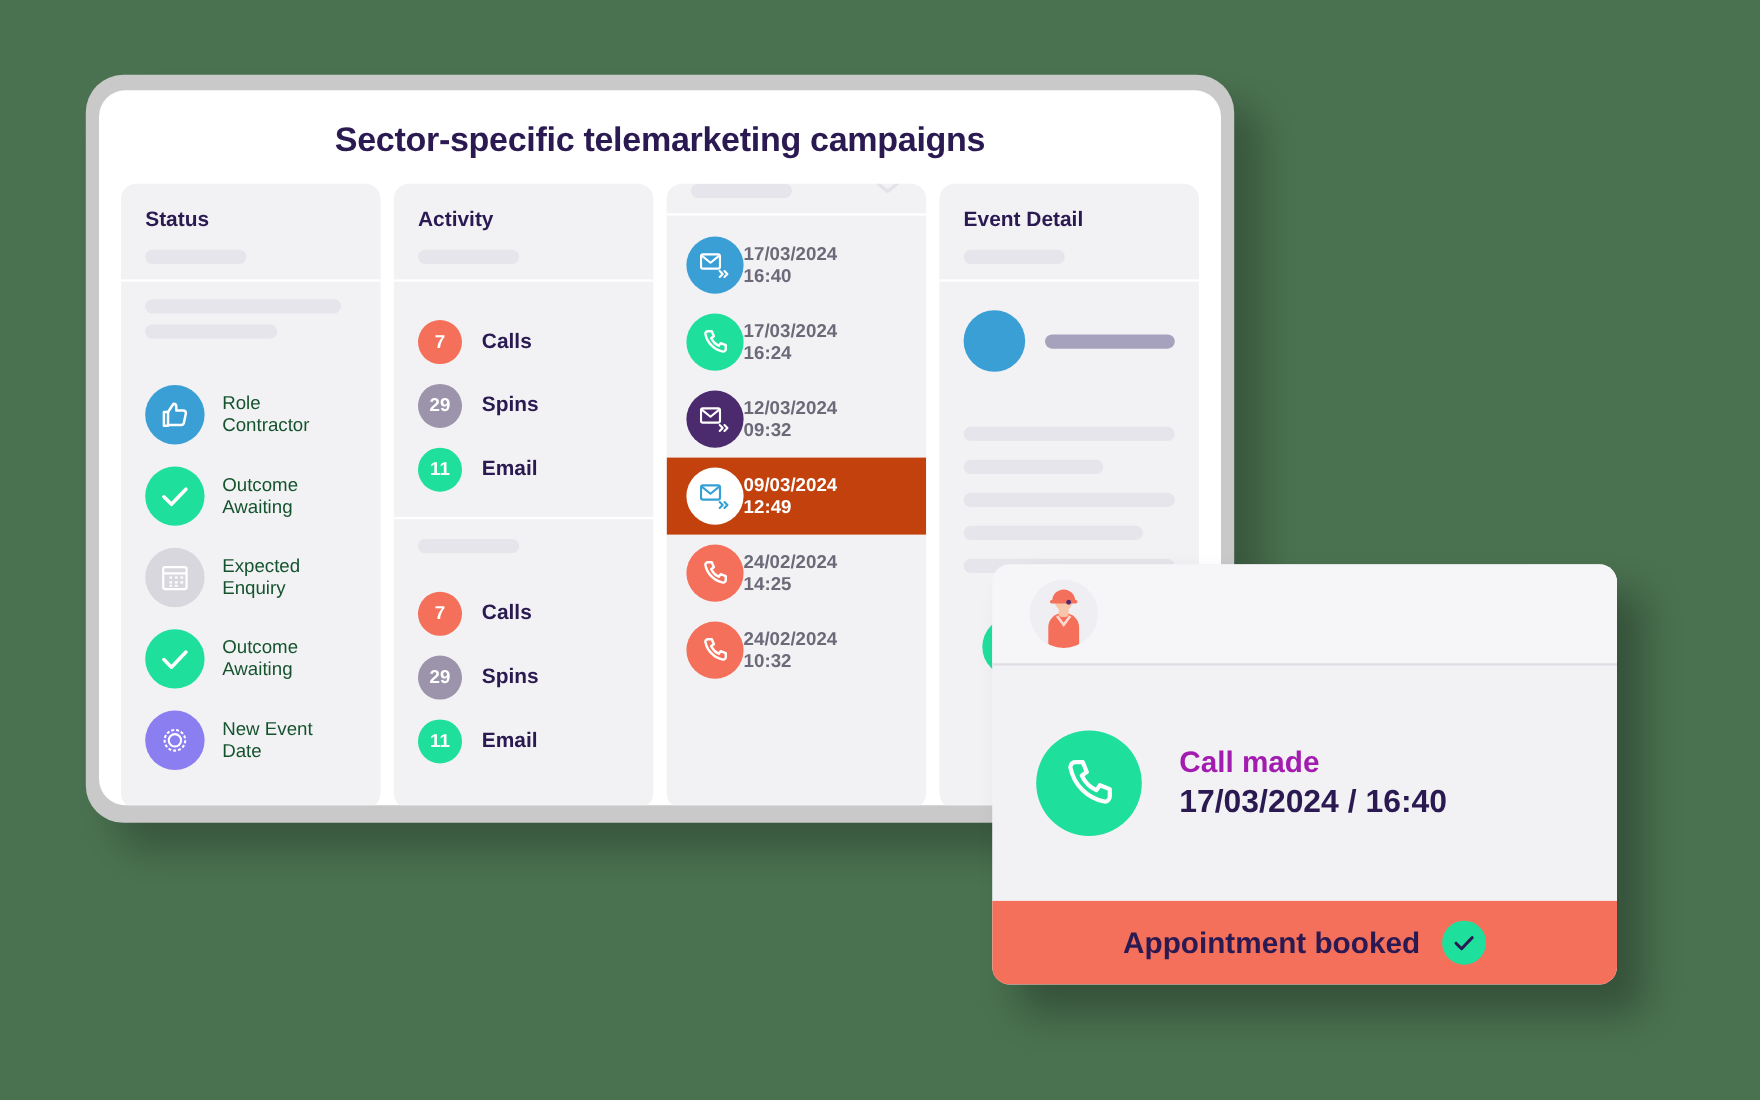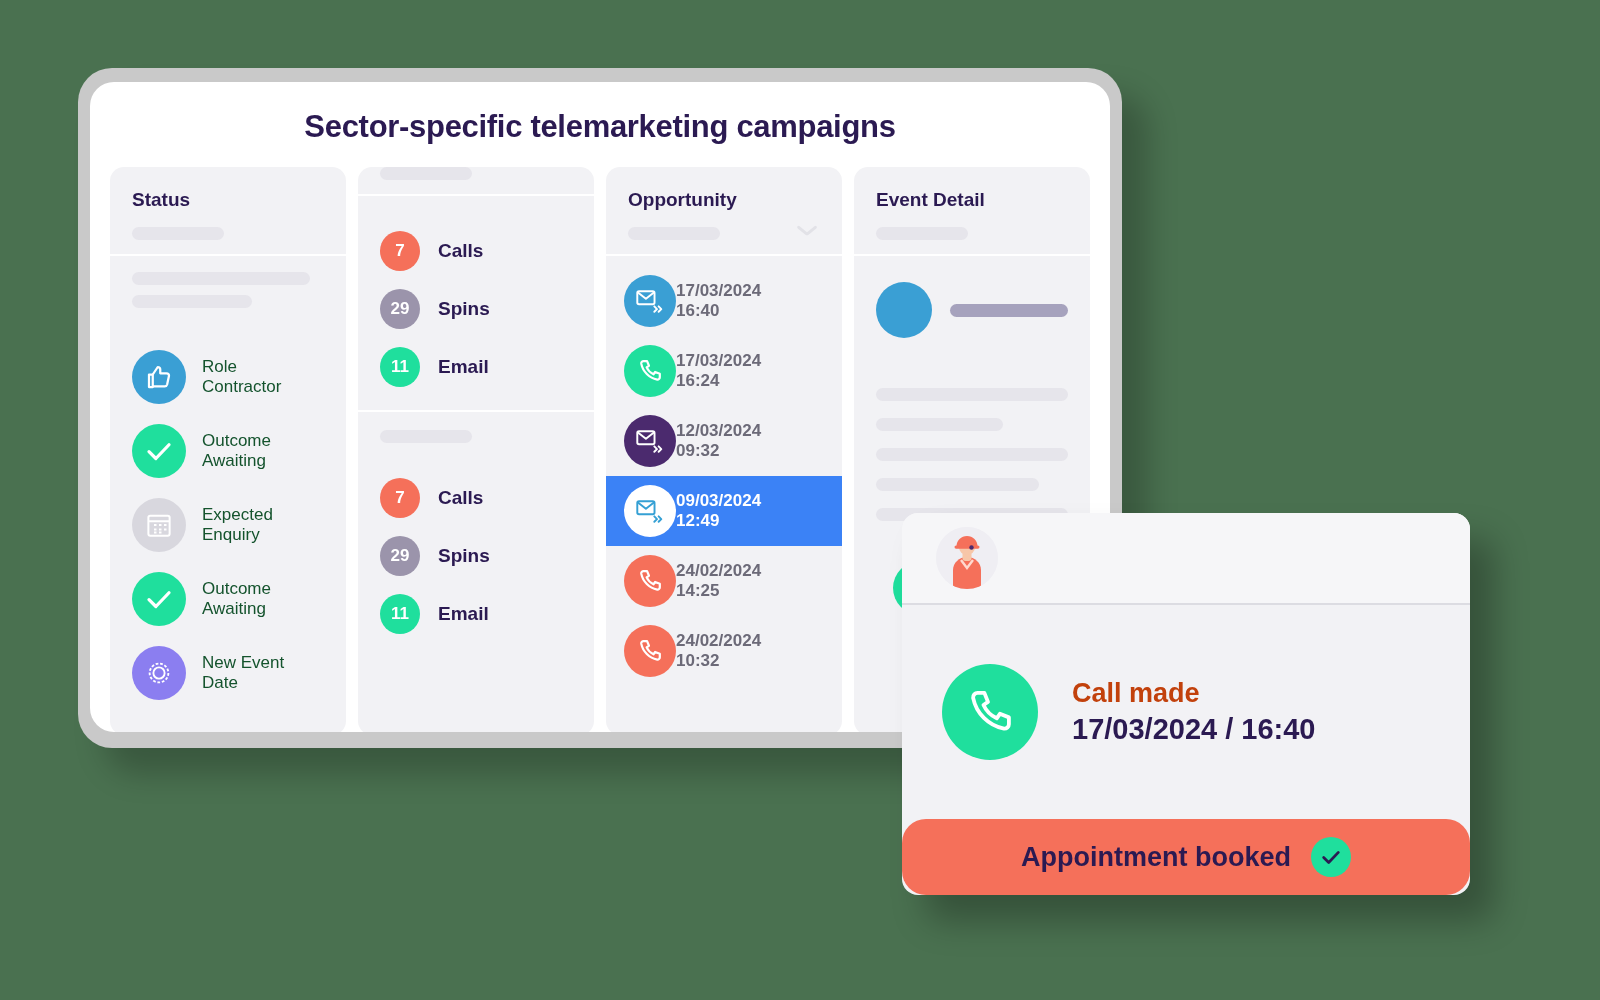--- a/index.html
+++ b/index.html
@@ -118,21 +118,21 @@
     color:#fff; font-weight: bold; font-size: 17px;
   }
   .act-label { font-size: 19px; font-weight: bold; color:#2b1a52; }
   .divider-skel { padding: 18px 22px 6px 22px; }
 
   
   .opp-row {
     display:flex; align-items:center; 
     padding: 9px 18px;
   }
-  .opp-row.selected { background: #3b82f6; }
+  .opp-row.selected { background: #c2410c; }
   .opp-circ {
     width: 52px; height: 52px; border-radius: 50%;
     flex: 0 0 52px;
     display:flex; align-items:center; justify-content:center;
   }
   .opp-circ svg { width: 28px; height: 28px; }
   .opp-date {
     font-size: 17px; font-weight: bold; color: #6c6a78;
     line-height: 1.2; white-space: pre-line;
   }
@@ -187,28 +187,27 @@
     padding: 0 0 0 40px;
     gap: 34px;
   }
   #call-icon {
     width: 96px; height: 96px; border-radius: 50%;
     background: #1fdf9d;
     display:flex; align-items:center; justify-content:center;
     flex: 0 0 96px;
   }
   #call-icon svg { width: 54px; height: 54px; }
-  .call-text-1 { font-size: 27px; font-weight: bold; color: #c2410c; }
+  .call-text-1 { font-size: 27px; font-weight: bold; color: #a21caf; }
   .call-text-2 { font-size: 29px; font-weight: bold; color: #2b1a52; margin-top: 4px; }
   #card-footer {
     height: 76px;
     background: #f5705a;
     display: flex; align-items: center; justify-content: center;
     gap: 20px;
-    border-radius: 24px;
   }
   .footer-label { font-size: 27px; font-weight: bold; color: #2b1a52; }
   .footer-check {
     width: 40px; height: 40px; border-radius: 50%;
     background: #1fdf9d;
     display:flex; align-items:center; justify-content:center;
   }
   .footer-check svg { width: 22px; height: 22px; }
 </style>
 </head>
@@ -279,20 +278,23 @@
                   <circle cx="12" cy="12" r="4.5"></circle>
                 </svg>
             </div>
             <div class="item-label">New Event
 Date</div>
           </div>
         </div>
       </div>
 
       <div class="column">
+        <div class="col-header">
+          <div class="col-title">Activity</div>
+        </div>
         <div class="sub-skel-wrap">
           <div class="skel sm"></div>
         </div>
         <div style="padding-top:26px">
           <div class="act-row">
             <div class="act-badge" style="background:#f5705a">7</div>
             <div class="act-label">Calls</div>
           </div>
           <div class="act-row">
             <div class="act-badge" style="background:#9b94ab">29</div>
@@ -316,23 +318,20 @@
             <div class="act-label">Spins</div>
           </div>
           <div class="act-row">
             <div class="act-badge" style="background:#1fdf9d">11</div>
             <div class="act-label">Email</div>
           </div>
         </div>
       </div>
 
       <div class="column">
-        <div class="col-header">
-          <div class="col-title">Opportunity</div>
-        </div>
         <div class="sub-skel-wrap">
           <div class="skel sm"></div>
           <div class="chevron"></div>
         </div>
         <div style="padding-top:10px">
           <div class="opp-row">
             <div class="opp-circ" style="background:#3a9fd4">
               <svg viewBox="0 0 26 22" fill="none" stroke="#ffffff" stroke-width="1.8" stroke-linecap="round" stroke-linejoin="round">
                   <rect x="1.2" y="2" width="16" height="12" rx="1.6"></rect>
                   <path d="M1.8 3l7.4 6 7.4-6"></path>

